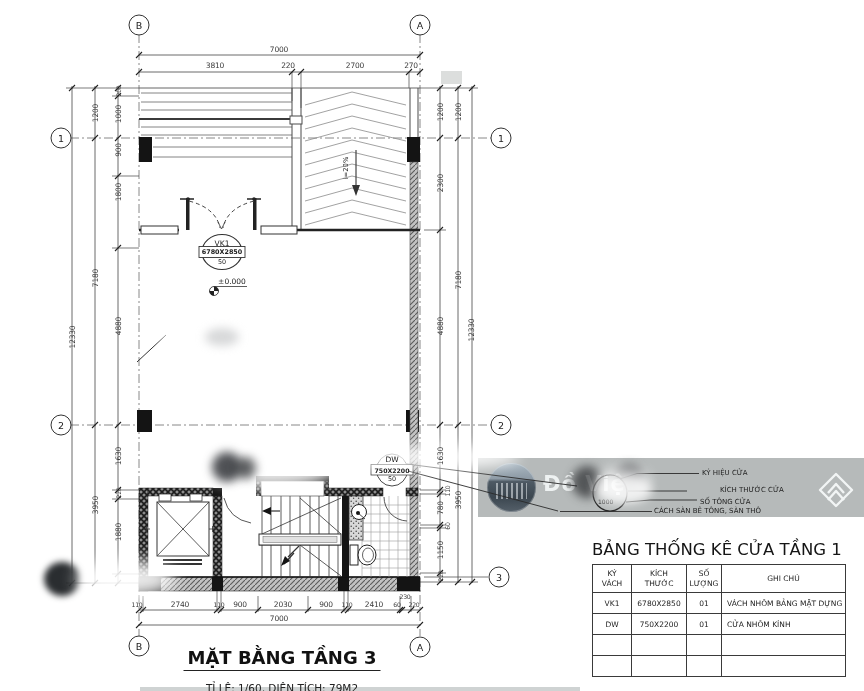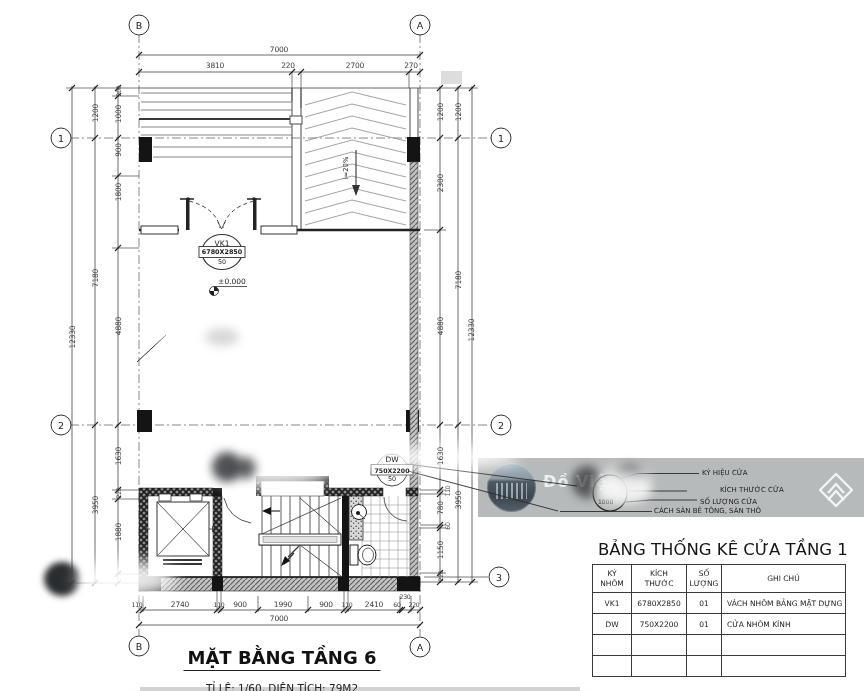--- a/index.html
+++ b/index.html
@@ -20,27 +20,27 @@
        color:#222;white-space:nowrap;}
   
   .leg{position:absolute;font-size:7px;color:#1d1d1d;white-space:nowrap;z-index:5;}
   
   .band{position:absolute;left:478px;top:458px;width:386px;height:59px;background:#b6baba;z-index:0;}
   .logo{position:absolute;left:487px;top:463px;width:49px;height:49px;border-radius:50%;z-index:1;
         background:linear-gradient(180deg,#a9b7c1 0%,#8d9aa5 32%,#4e5a64 38%,#3c4750 70%,#55606a 100%);
         box-shadow:inset 0 0 0 1px rgba(255,255,255,0.25);}
   .logo:after{content:"";position:absolute;left:9px;top:20px;width:31px;height:16px;
         background:repeating-linear-gradient(90deg,rgba(230,235,238,0.55) 0 2px,rgba(40,48,55,0.1) 2px 5px);}
-  .brand{position:absolute;left:543px;top:472px;font-size:16px;font-weight:600;
+  .brand{position:absolute;left:543px;top:472px;font-size:21px;font-weight:600;
         color:rgba(243,246,246,0.92);letter-spacing:1px;z-index:1;white-space:nowrap;}
   
   .blob{position:absolute;border-radius:50%;z-index:3;pointer-events:none;}
   
   .sched-title{position:absolute;left:592px;top:540px;font-size:16.5px;color:#151515;
-        white-space:nowrap;z-index:4;letter-spacing:0px;margin-left:6px;}
+        white-space:nowrap;z-index:4;letter-spacing:0px;}
   table.sched{position:absolute;left:592px;top:564px;border-collapse:collapse;table-layout:fixed;
         z-index:4;background:#fff;}
   table.sched th,table.sched td{border:1px solid #3a3a3a;font-size:7.5px;color:#222;
         text-align:center;vertical-align:middle;padding:0;overflow:hidden;white-space:nowrap;}
   table.sched th{height:27px;font-weight:normal;}
   table.sched td{height:20px;}
   table.sched td.note{text-align:left;padding-left:5px;}
   table.sched th span{display:block;line-height:1.25;}
   
   .plan-title{position:absolute;left:282px;top:659px;transform:translate(-50%,-50%);
@@ -378,21 +378,21 @@
   <span class="d" style="left:279px;top:49px">7000</span>
   <span class="d" style="left:215px;top:65px">3810</span>
   <span class="d" style="left:288px;top:65px">220</span>
   <span class="d" style="left:355px;top:65px">2700</span>
   <span class="d" style="left:411px;top:65px">270</span>
 
   <span class="d t6" style="left:137px;top:604px">110</span>
   <span class="d" style="left:180px;top:604px">2740</span>
   <span class="d t6" style="left:219px;top:604px">110</span>
   <span class="d" style="left:240px;top:604px">900</span>
-  <span class="d" style="left:283px;top:604px">1990</span>
+  <span class="d" style="left:283px;top:604px">2030</span>
   <span class="d" style="left:326px;top:604px">900</span>
   <span class="d t6" style="left:347px;top:604px">110</span>
   <span class="d" style="left:374px;top:604px">2410</span>
   <span class="d t6" style="left:397px;top:604px">60</span>
   <span class="d t6" style="left:414px;top:604px">220</span>
   <span class="d t6" style="left:405px;top:596px">230</span>
   <span class="d" style="left:279px;top:618px">7000</span>
 
   <span class="d dv" style="left:72px;top:337px">12330</span>
   <span class="d dv" style="left:95px;top:113px">1200</span>
@@ -425,37 +425,37 @@
   <span class="tag" style="left:222px;top:252px;font-size:6.4px;font-weight:bold">6780X2850</span>
   <span class="tag" style="left:222px;top:262px;font-size:6.4px">50</span>
   <span class="tag" style="left:392px;top:459px;font-size:7.5px">DW</span>
   <span class="tag" style="left:392px;top:470px;font-size:6.2px;font-weight:bold">750X2200</span>
   <span class="tag" style="left:392px;top:479px;font-size:6.4px">50</span>
   <span class="tag" style="left:232px;top:281px;font-size:7.5px">±0.000</span>
   <span class="tag" style="left:346px;top:168px;font-size:6.8px;transform:translate(-50%,-50%) rotate(-90deg)">i=20%</span>
 
   <span class="leg" style="left:702px;top:469px">KÝ HIỆU CỬA</span>
   <span class="leg" style="left:720px;top:486px">KÍCH THƯỚC CỬA</span>
-  <span class="leg" style="left:700px;top:498px">SỐ LƯỢNG CỬA</span>
+  <span class="leg" style="left:700px;top:498px">SỐ TÔNG CỬA</span>
   <span class="leg" style="left:654px;top:507px">CÁCH SÀN BÊ TÔNG, SÀN THÔ</span>
   <span class="leg" style="left:598px;top:498px;font-size:6px;z-index:2">1000</span>
 
   <span class="sched-title">BẢNG THỐNG KÊ CỬA TẦNG 1</span>
   <table class="sched">
     <colgroup>
         <col style="width:39px">
         <col style="width:55px">
         <col style="width:35px">
         <col style="width:124px">
       </colgroup>
     <thead>
       <tr>
         <th>
             <span>KÝ</span>
-            <span>NHÔM</span>
+            <span>VÁCH</span>
           </th>
         <th>
             <span>KÍCH</span>
             <span>THƯỚC</span>
           </th>
         <th>
             <span>SỐ</span>
             <span>LƯỢNG</span>
           </th>
         <th>
@@ -485,17 +485,17 @@
       <tr>
         <td></td>
         <td></td>
         <td></td>
         <td class="note"></td>
       </tr>
 
     </tbody>
   </table>
 
-  <span class="plan-title">MẶT BẰNG TẦNG 6</span>
+  <span class="plan-title">MẶT BẰNG TẦNG 3</span>
   <span class="plan-sub">TỈ LỆ: 1/60, DIỆN TÍCH: 79M2</span>
   <div class="strip"></div>
 
 </div>
 
 </body></html>

